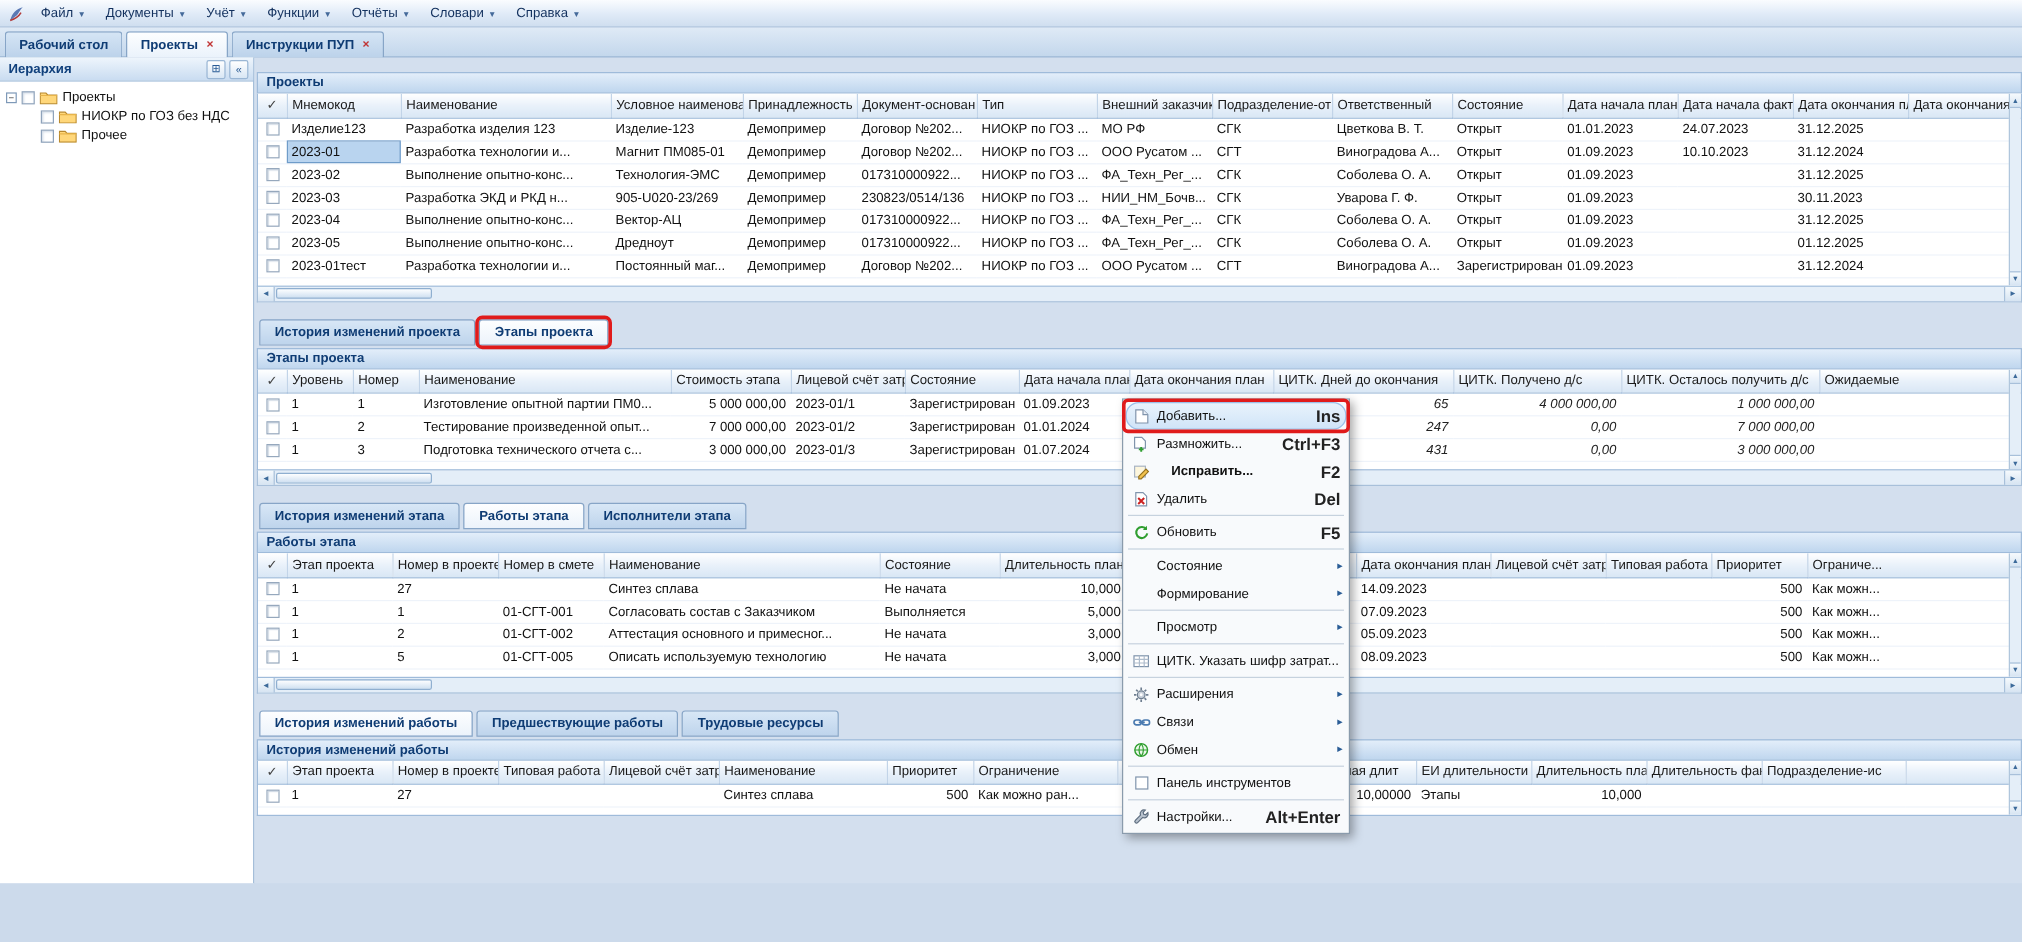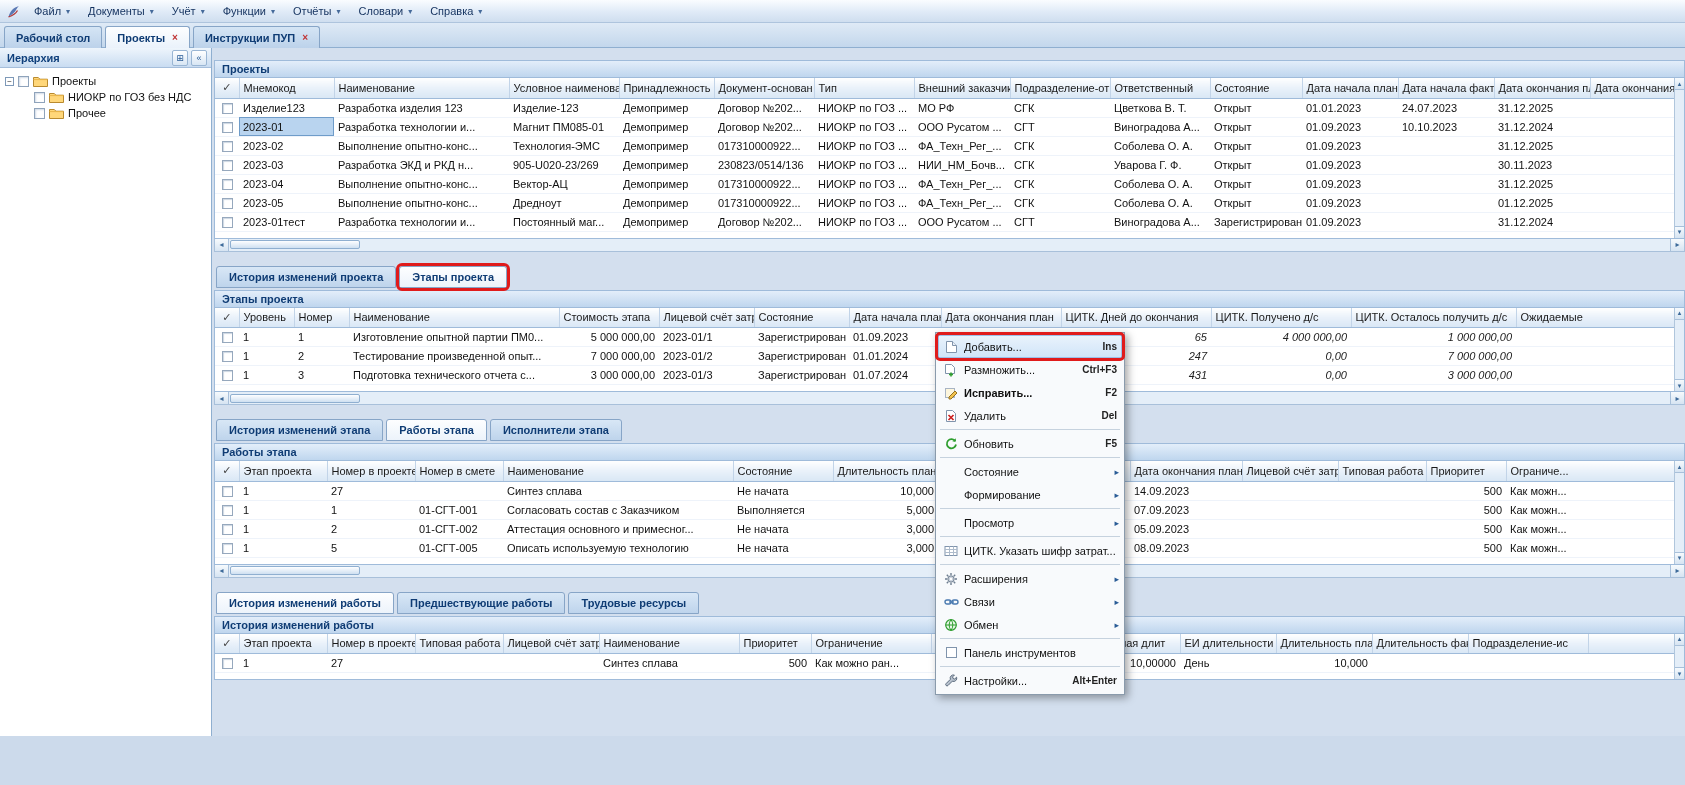--- a/index.html
+++ b/index.html
@@ -82,24 +82,24 @@
     background:linear-gradient(#d8e7f6,#bed4ec); color:#0f3c74; font-weight:bold; }
   .stab.active { background:linear-gradient(#fdfeff,#ecf3fb); }
   .stab.annotated::after { content:''; position:absolute; inset:-4px;
     border:3px solid var(--annot,#e01b1b); border-radius:6px; pointer-events:none; }
   
   .context-menu { position:absolute; left:935px; top:332px; width:190px; z-index:100;
     background:#f8fafc; border:1px solid #8a9bac; box-shadow:3px 3px 8px rgba(0,0,0,.35); padding:2px; }
   .cm-item { display:flex; align-items:center; height:23px; position:relative; padding:0 3px; }
   .cm-icon { width:20px; min-width:20px; display:flex; align-items:center; justify-content:center; }
   .cm-label { flex:1; padding-left:3px; color:#111; white-space:nowrap; overflow:hidden; }
-  .cm-short { color:#222; padding-right:2px; font-weight:bold; font-size:10px; }
+  .cm-short { color:#222; padding-right:2px; font-weight:bold; font-size:14px; }
   .cm-subarrow { color:#2a5c96; font-size:9px; padding-left:4px; }
-  .cm-item.bold .cm-label { font-weight:bold; }
-  .cm-item.highlighted { background:linear-gradient(#eaf3fc,#cfe4f8); outline:1px solid #9cc0e8; outline-offset:-1px; }
+  .cm-item.bold .cm-label { font-weight:bold;margin-left:12px; }
+  .cm-item.highlighted { background:linear-gradient(#eaf3fc,#cfe4f8); outline:1px solid #9cc0e8; outline-offset:-1px;border-radius:11px; }
   .cm-item.annotated::after { content:''; position:absolute; inset:-3px;
     border:3px solid var(--annot,#e01b1b); border-radius:5px; pointer-events:none; }
   .cm-sep { height:1px; background:#c6d2de; margin:2px 2px; }
 </style>
 </head>
 <body>
 
 <div class="menubar">
   <span class="logo">
     <svg width="15" height="15" viewBox="0 0 15 15">
@@ -691,21 +691,21 @@
               <td>1</td>
               <td>27</td>
               <td></td>
               <td></td>
               <td>Синтез сплава</td>
               <td class="right">500</td>
               <td>Как можно ран...</td>
               <td></td>
               <td></td>
               <td class="right">10,00000</td>
-              <td>День</td>
+              <td>Этапы</td>
               <td class="right">10,000</td>
               <td class="right"></td>
               <td></td>
               <td></td>
             </tr>
           </tbody>
         </table>
         <div class="vscroll">
           <span class="vs-btn">▴</span>
           <span class="vs-btn vs-bottom">▾</span>

